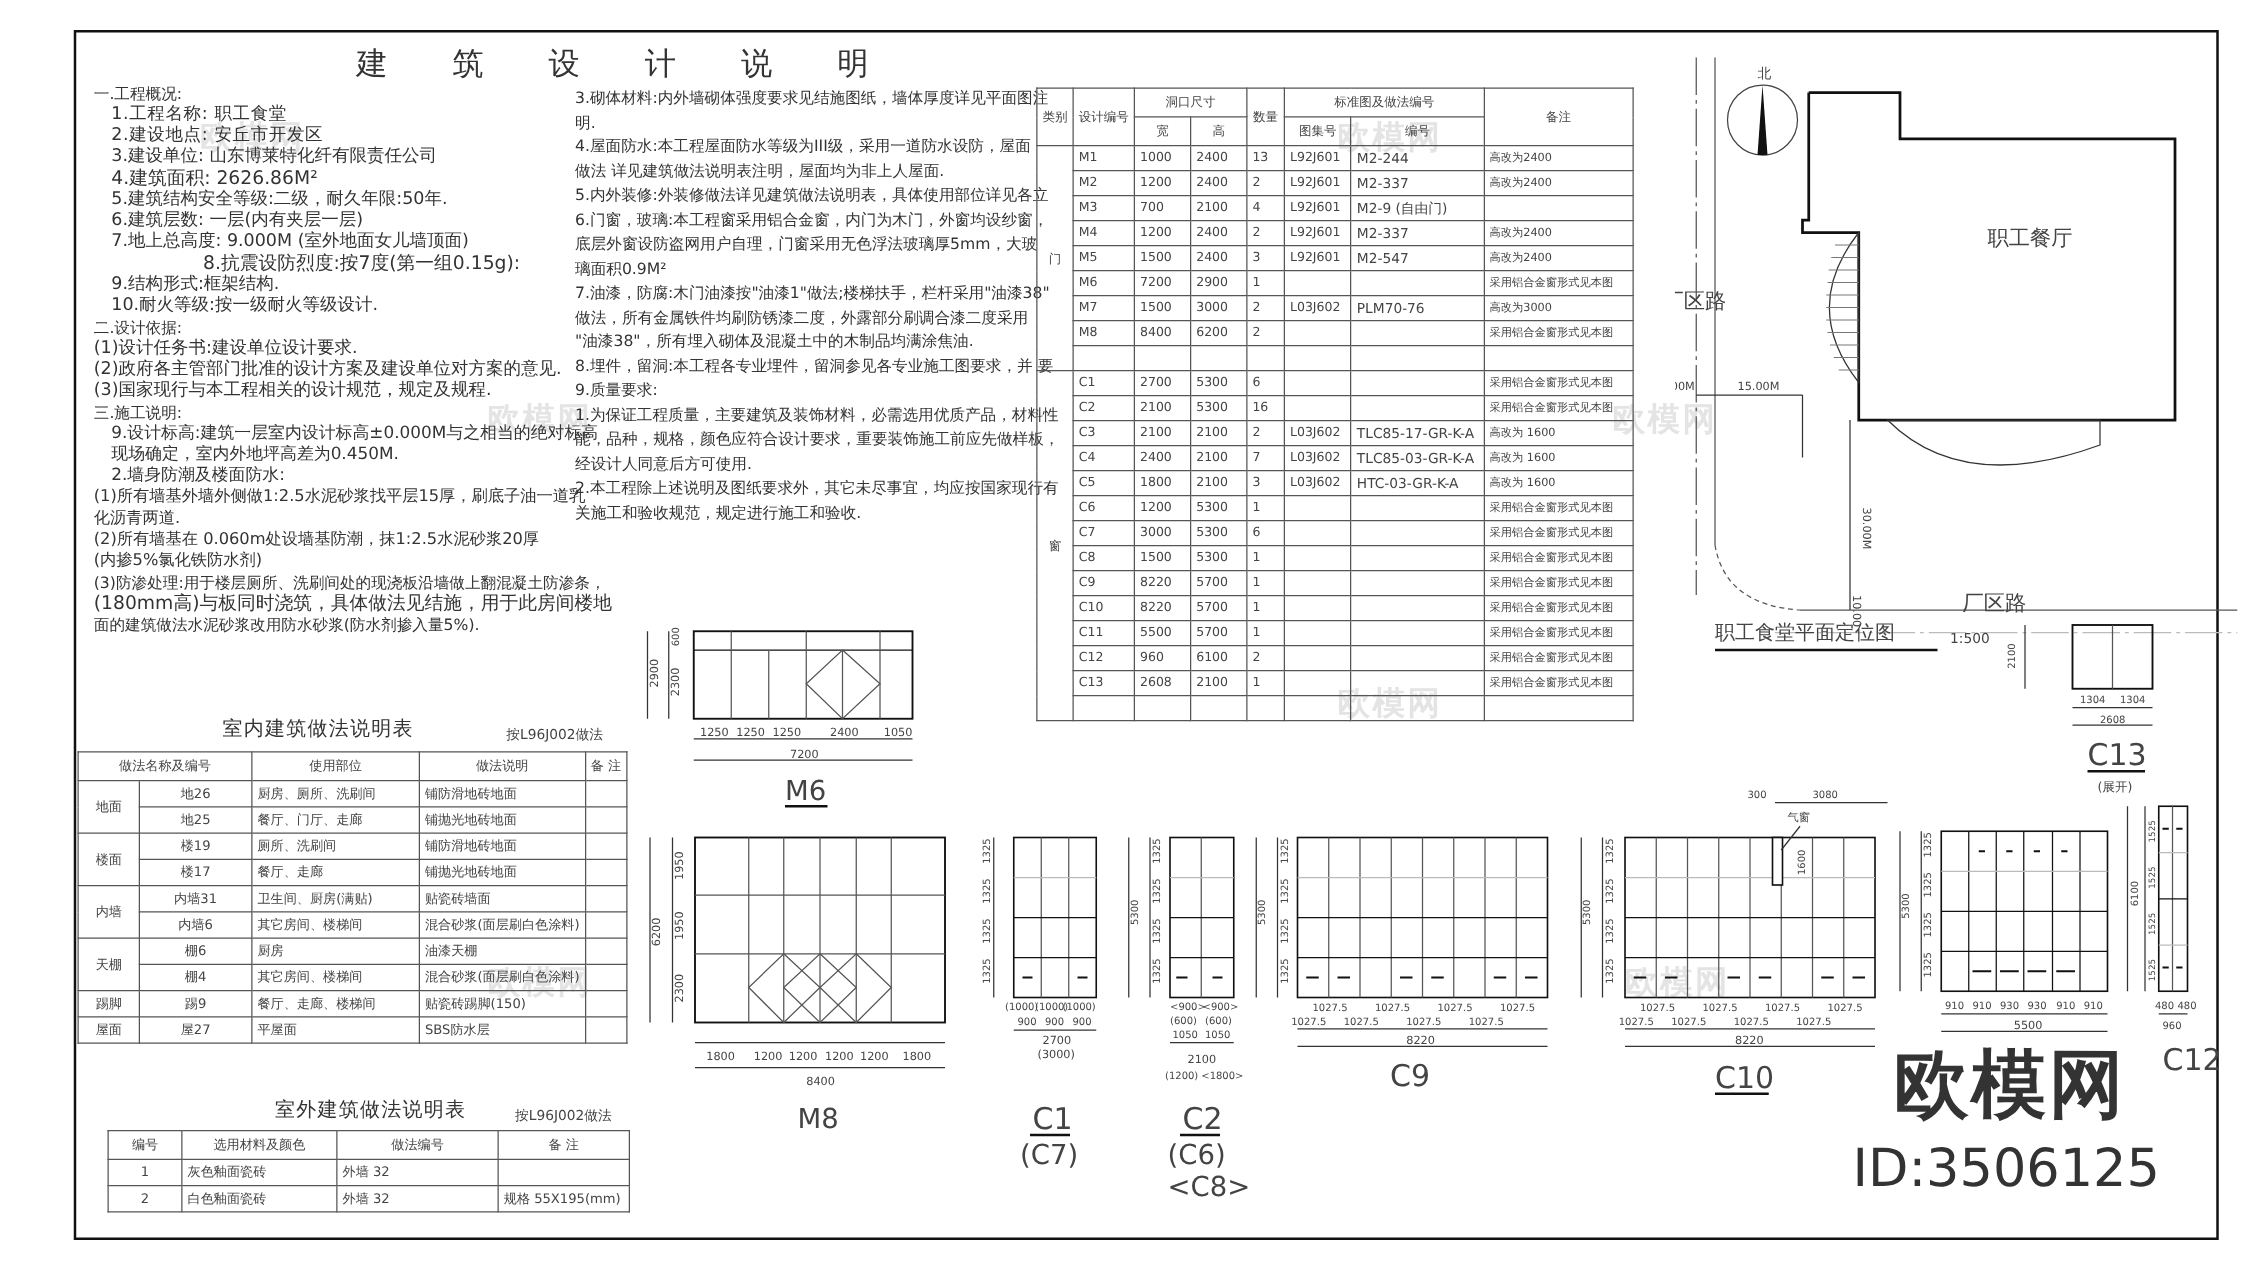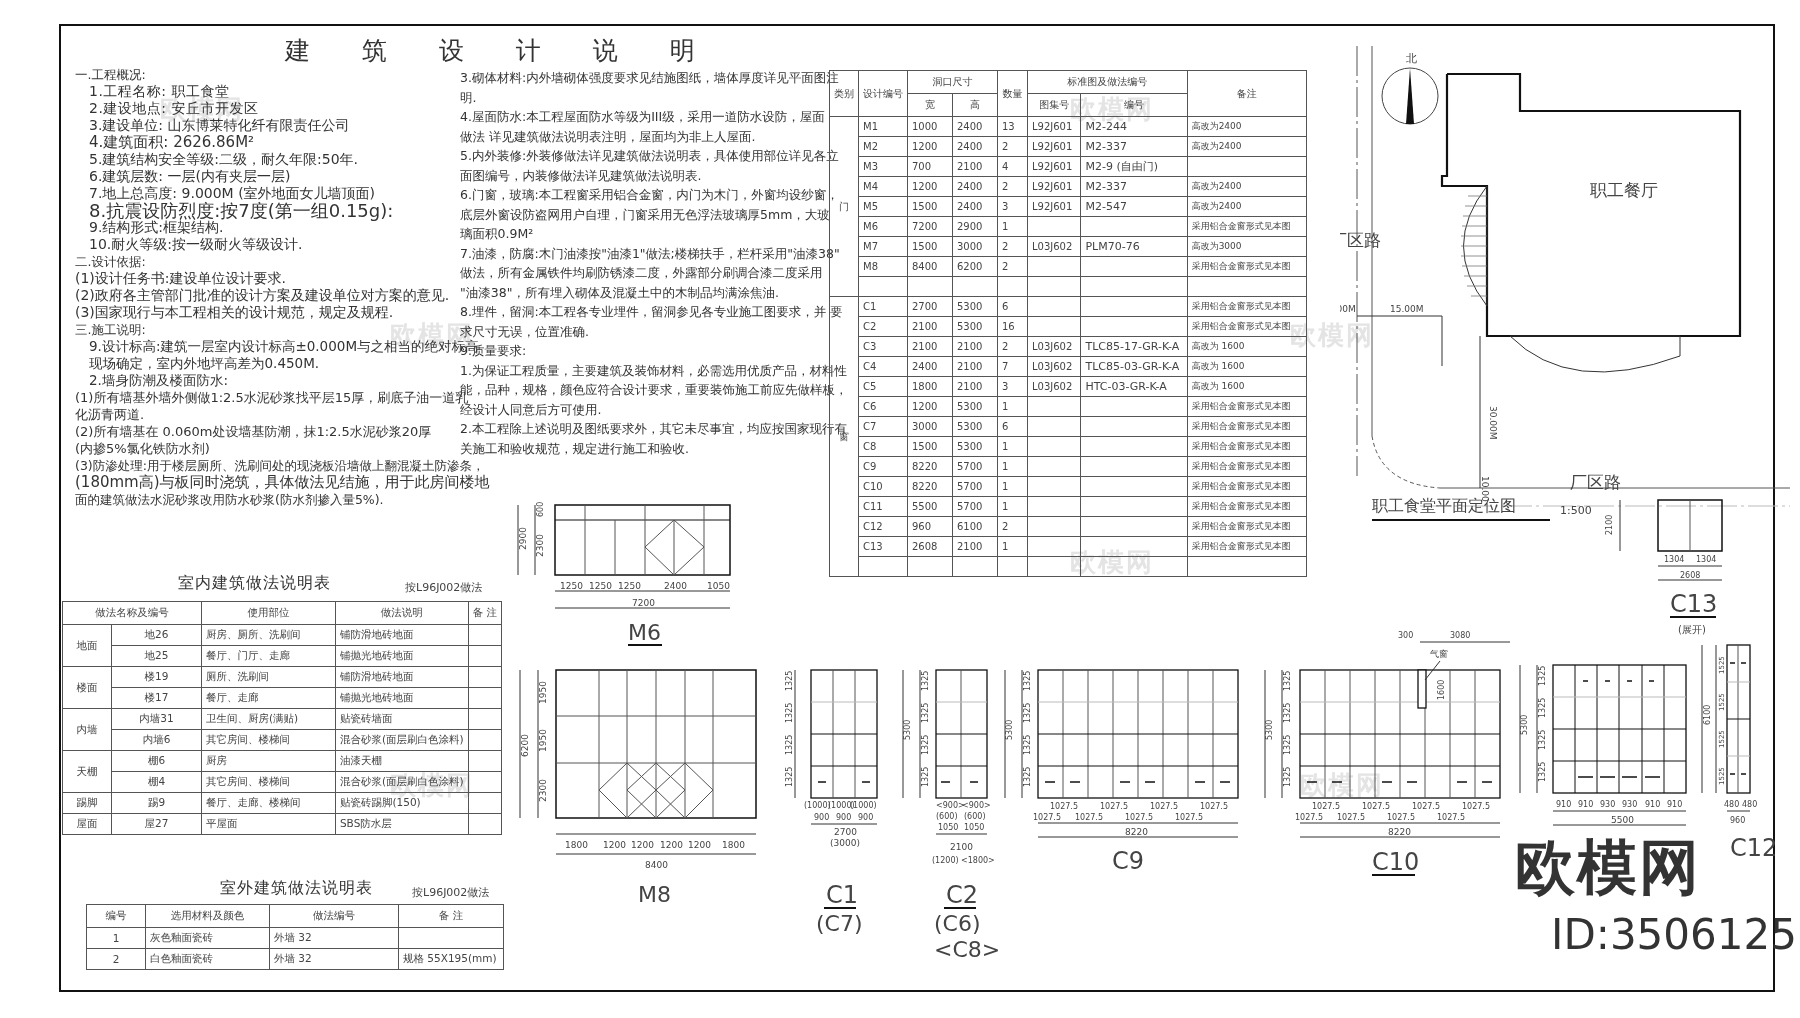--- a/index.html
+++ b/index.html
@@ -11,21 +11,21 @@
   .notes .l{display:block;}
   .notes .big{font-size:14px;letter-spacing:0.5px;}
   .notes .ind{padding-left:14px;}
   table.cad{border-collapse:collapse;position:absolute;font-size:10.5px;color:#444;}
   table.cad td,table.cad th{border:1px solid #555;padding:0 4px;font-weight:normal;height:20px;white-space:nowrap;}
   table.cad th{height:22px;}
   .tcap{position:absolute;font-size:16px;color:#333;letter-spacing:1px;}
   .tnote{position:absolute;font-size:11px;color:#444;}
   svg text{font-family:"DejaVu Sans","Liberation Sans",sans-serif;fill:#444;}
   .wm-big{position:absolute;left:1515px;top:828px;font-size:60px;color:#333;font-weight:bold;letter-spacing:2px;}
-  .wm-id{position:absolute;left:1551px;top:910px;font-size:42px;color:#333;}
+  .wm-id{position:absolute;left:1482px;top:910px;font-size:42px;color:#333;}
   .wm-faint{position:absolute;font-size:26px;color:#e4e4e4;font-weight:bold;letter-spacing:2px;}
 </style>
 </head>
 <body>
 
 <div class="frame"></div>
 
 <div class="wm-faint" style="left:160px;top:92px;">欧模网</div>
 <div class="wm-faint" style="left:1070px;top:92px;">欧模网</div>
 <div class="wm-faint" style="left:390px;top:318px;">欧模网</div>
@@ -38,21 +38,21 @@
 
 <div class="notes" style="left:75px;top:66px;">
   <span class="l">一.工程概况:</span>
   <span class="l ind big">1.工程名称:  职工食堂</span>
   <span class="l ind big" style="font-size:14px;">2.建设地点:  安丘市开发区</span>
   <span class="l ind" style="font-size:14px;">3.建设单位:   山东博莱特化纤有限责任公司</span>
   <span class="l ind" style="font-size:15px;">4.建筑面积:  2626.86M²</span>
   <span class="l ind" style="font-size:14px;">5.建筑结构安全等级:二级，耐久年限:50年.</span>
   <span class="l ind" style="font-size:14px;">6.建筑层数:  一层(内有夹层一层)</span>
   <span class="l ind" style="font-size:14px;">7.地上总高度:  9.000M (室外地面女儿墙顶面)</span>
-  <span class="l ind" style="font-size:18px;">8.抗震设防烈度:按7度(第一组0.15g):</span>
+  <span class="l ind" style="font-size:15px;text-align:center;">8.抗震设防烈度:按7度(第一组0.15g):</span>
   <span class="l ind" style="font-size:14px;">9.结构形式:框架结构.</span>
   <span class="l ind" style="font-size:14px;">10.耐火等级:按一级耐火等级设计.</span>
   <span class="l">二.设计依据:</span>
   <span class="l" style="font-size:14px;">(1)设计任务书:建设单位设计要求.</span>
   <span class="l" style="font-size:14px;">(2)政府各主管部门批准的设计方案及建设单位对方案的意见.</span>
   <span class="l" style="font-size:14px;">(3)国家现行与本工程相关的设计规范，规定及规程.</span>
   <span class="l">三.施工说明:</span>
   <span class="l ind" style="font-size:13.5px;">9.设计标高:建筑一层室内设计标高±0.000M与之相当的绝对标高</span>
   <span class="l ind" style="font-size:13.5px;">   现场确定，室内外地坪高差为0.450M.</span>
   <span class="l ind" style="font-size:13.5px;">2.墙身防潮及楼面防水:</span>
@@ -64,29 +64,27 @@
   <span class="l" style="font-size:15px;">   (180mm高)与板同时浇筑，具体做法见结施，用于此房间楼地</span>
   <span class="l" style="font-size:12.5px;">   面的建筑做法水泥砂浆改用防水砂浆(防水剂掺入量5%).</span>
 </div>
 
 <div class="notes" style="left:460px;top:68px;font-size:12.5px;line-height:19.5px;">
   <span class="l">3.砌体材料:内外墙砌体强度要求见结施图纸，墙体厚度详见平面图注</span>
   <span class="l">   明.</span>
   <span class="l">4.屋面防水:本工程屋面防水等级为III级，采用一道防水设防，屋面</span>
   <span class="l">   做法 详见建筑做法说明表注明，屋面均为非上人屋面.</span>
   <span class="l">5.内外装修:外装修做法详见建筑做法说明表，具体使用部位详见各立</span>
-  <span class="l">   面图编号，内装修做法详见建筑做法说明表.</span>
   <span class="l">6.门窗，玻璃:本工程窗采用铝合金窗，内门为木门，外窗均设纱窗，</span>
   <span class="l">   底层外窗设防盗网用户自理，门窗采用无色浮法玻璃厚5mm，大玻</span>
   <span class="l">   璃面积0.9M²</span>
   <span class="l">7.油漆，防腐:木门油漆按"油漆1"做法;楼梯扶手，栏杆采用"油漆38"</span>
   <span class="l">   做法，所有金属铁件均刷防锈漆二度，外露部分刷调合漆二度采用</span>
   <span class="l">   "油漆38"，所有埋入砌体及混凝土中的木制品均满涂焦油.</span>
   <span class="l">8.埋件，留洞:本工程各专业埋件，留洞参见各专业施工图要求，并 要</span>
-  <span class="l">   求尺寸无误，位置准确.</span>
   <span class="l">9.质量要求:</span>
   <span class="l">1.为保证工程质量，主要建筑及装饰材料，必需选用优质产品，材料性</span>
   <span class="l">   能，品种，规格，颜色应符合设计要求，重要装饰施工前应先做样板，</span>
   <span class="l">   经设计人同意后方可使用.</span>
   <span class="l">2.本工程除上述说明及图纸要求外，其它未尽事宜，均应按国家现行有</span>
   <span class="l">   关施工和验收规范，规定进行施工和验收.</span>
 </div>
 
 <div class="tcap" style="left:178px;top:573px;">室内建筑做法说明表</div>
 <div class="tnote" style="left:405px;top:580px;">按L96J002做法</div>

